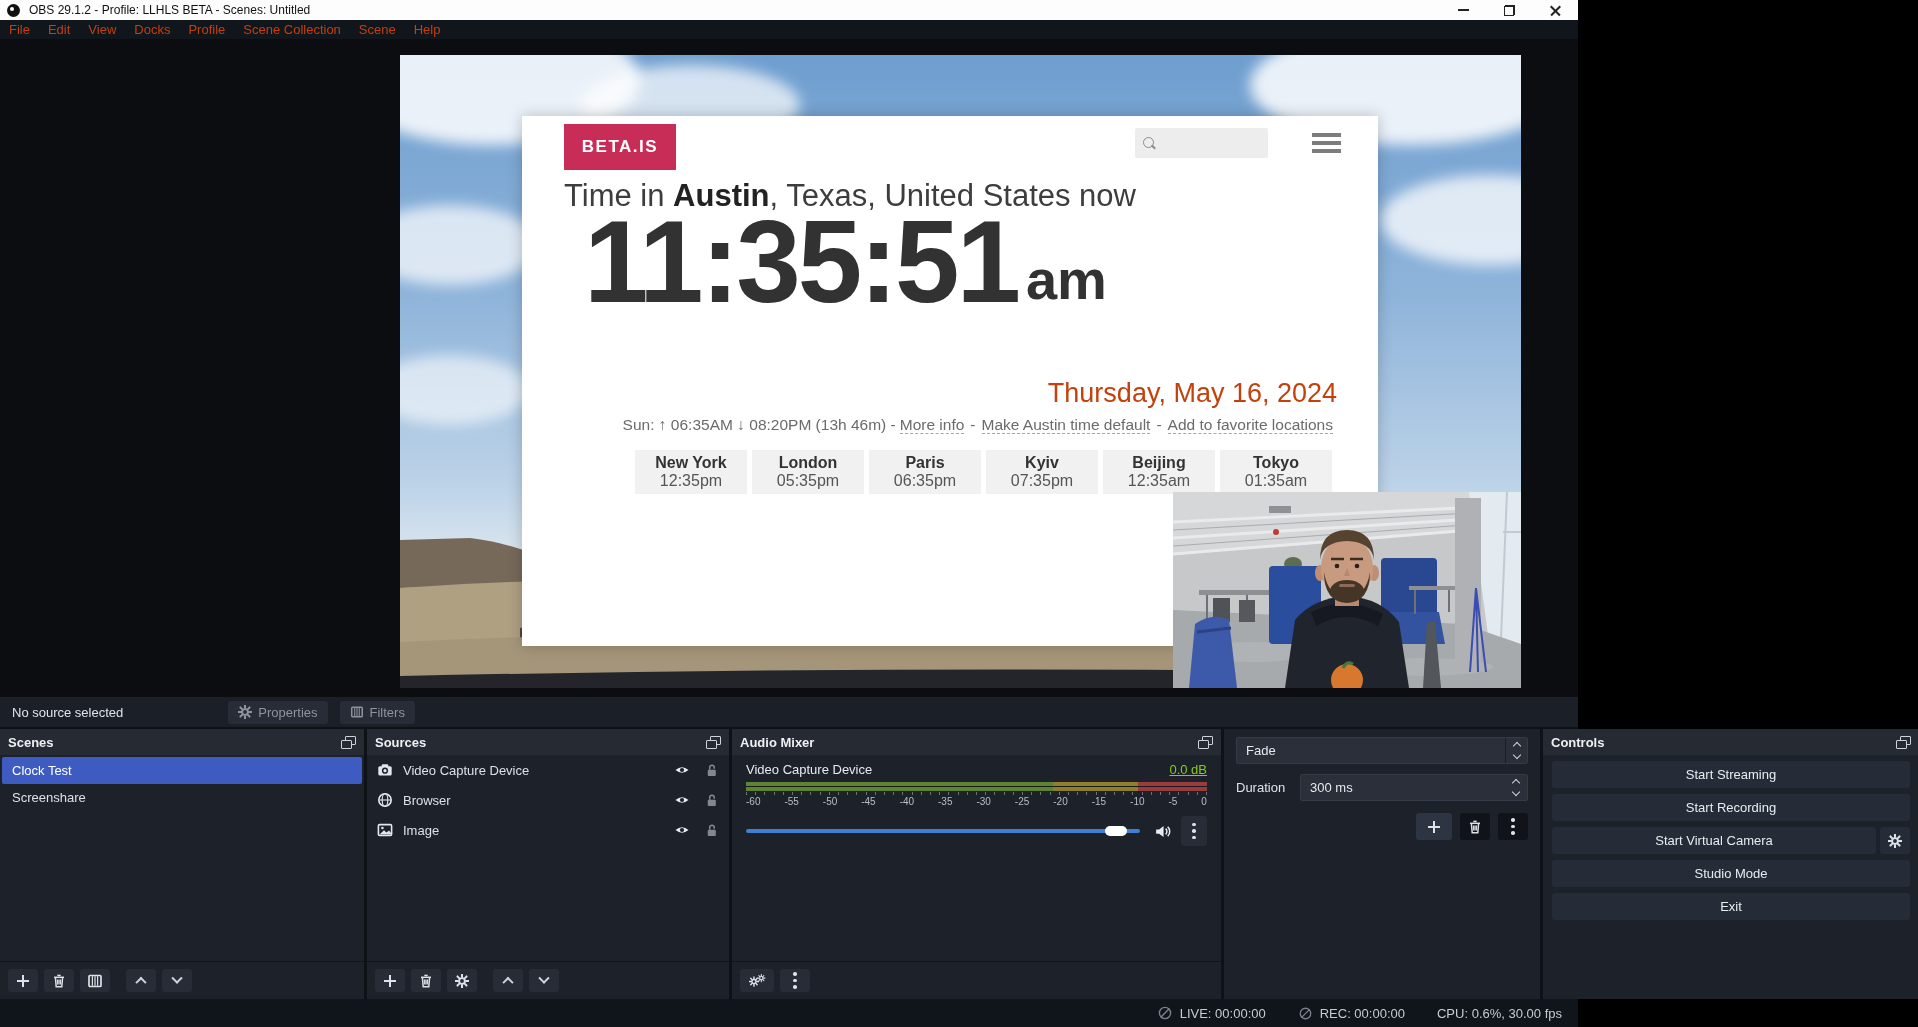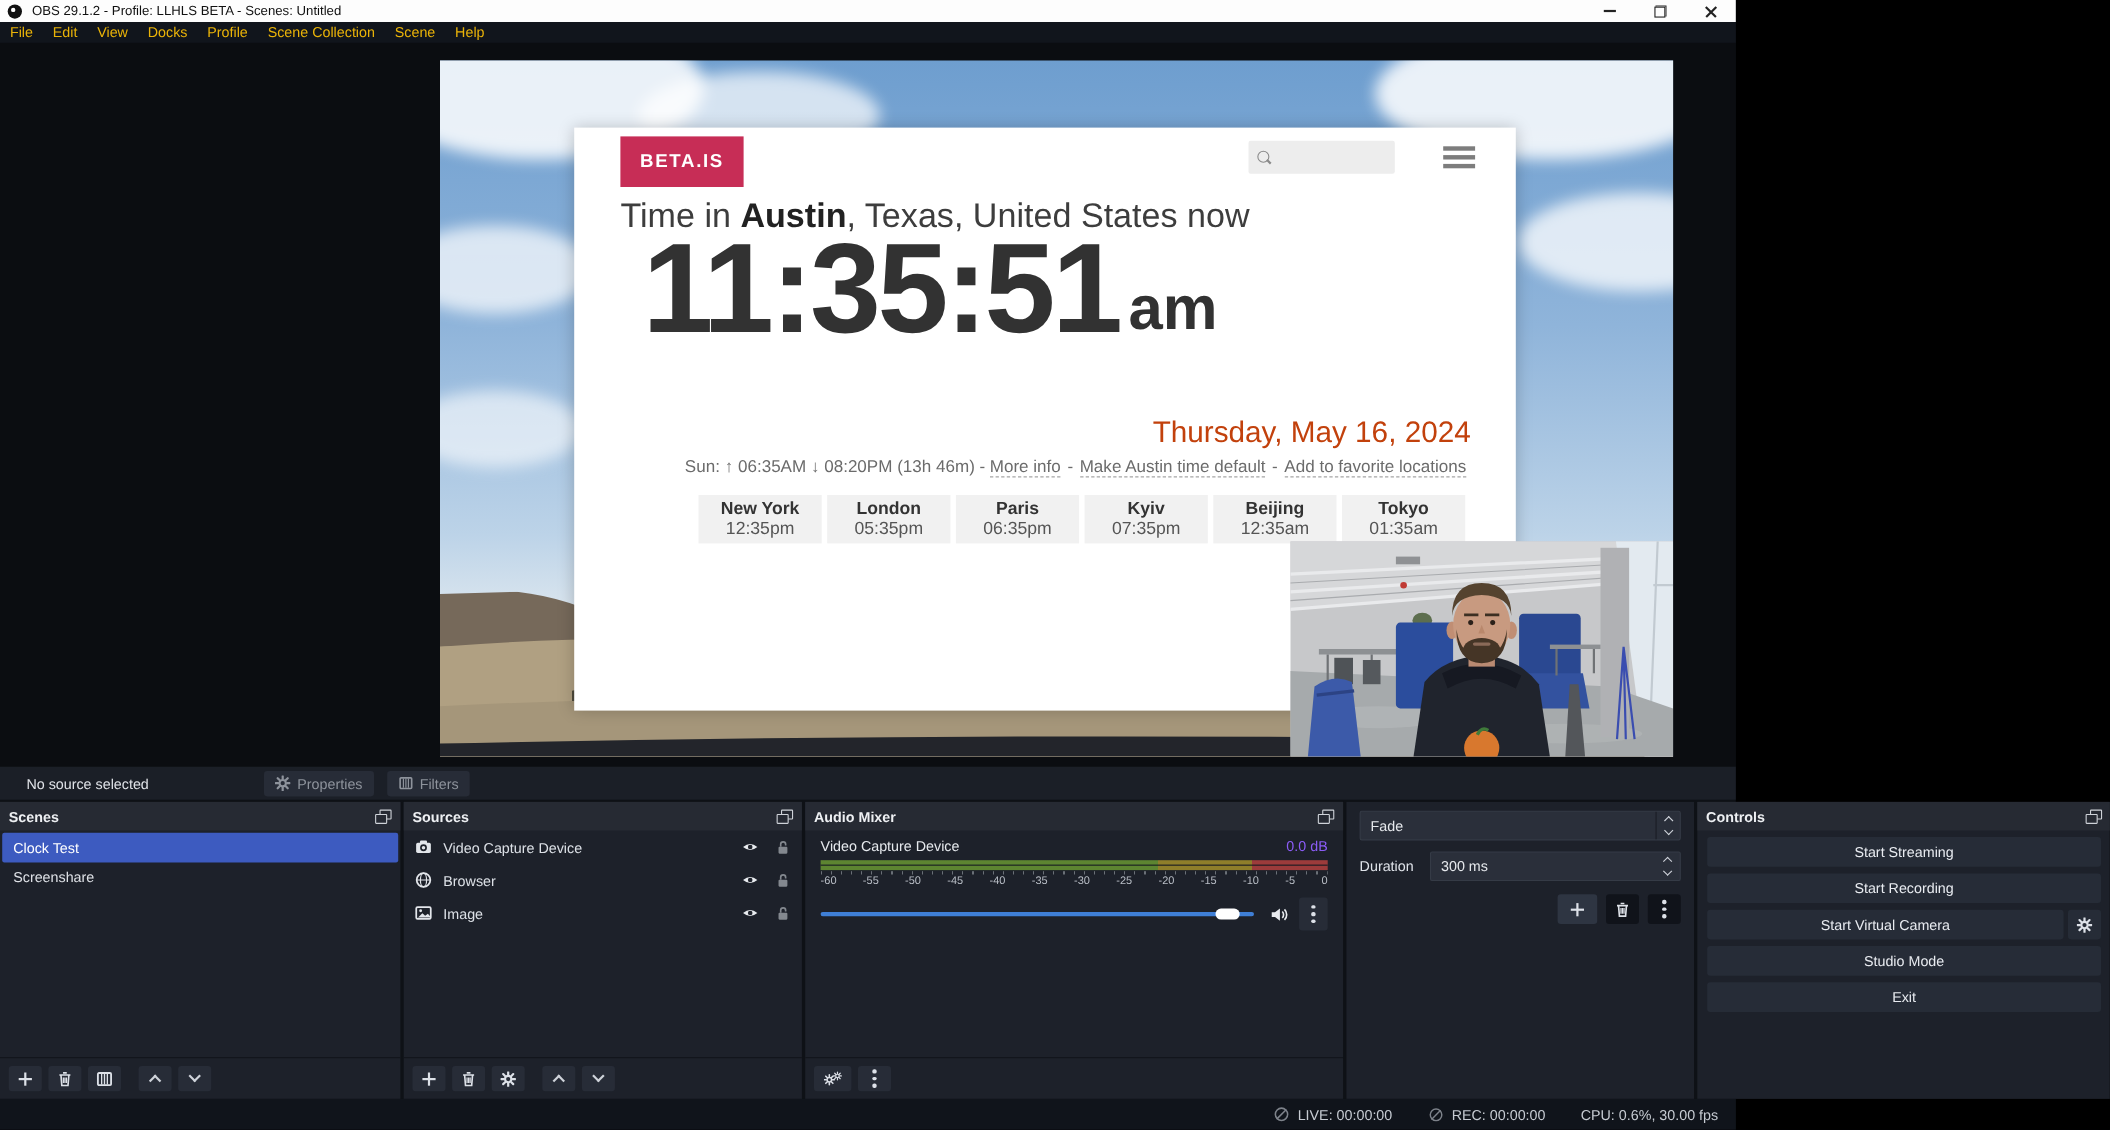--- a/index.html
+++ b/index.html
@@ -17,21 +17,21 @@
   .ic-min { width:11px; height:1.5px; background:#222; }
   .ic-max { position:relative; width:11px; height:11px; }
   .ic-max::before { content:""; position:absolute; right:0; top:0; width:8px; height:8px; border:1.2px solid #222; background:#fdfdfd; }
   .ic-max::after { content:""; position:absolute; left:0; bottom:0; width:8px; height:8px; border:1.2px solid #222; background:#fdfdfd; }
   .ic-close { position:relative; width:13px; height:13px; }
   .ic-close::before,.ic-close::after { content:""; position:absolute; left:0; top:6px; width:13px; height:1.5px; background:#222; }
   .ic-close::before { transform:rotate(45deg); } .ic-close::after { transform:rotate(-45deg); }
 
   
   .menubar { position:absolute; top:20px; left:0; right:0; height:19px; background:#11151c; display:flex; align-items:center; }
-  .menu-item { font-size:13px; color:#eab308; padding:1px 9px; cursor:default; }
+  .menu-item { font-size:13px; color:#c2410c; padding:1px 9px; cursor:default; }
 
   
   .preview { position:absolute; top:39px; left:0; right:0; height:658px; background:#0b0d11; }
   .canvas { position:absolute; left:400px; top:16px; width:1121px; height:633px; overflow:hidden;
             background:linear-gradient(180deg,#6e9ecf 0%,#8fb4da 38%,#bcd3e8 68%,#dde7ef 80%); }
   .cloud { position:absolute; background:#fff; border-radius:50%; filter:blur(7px); opacity:.85; }
   .desert { position:absolute; left:0; bottom:0; width:1121px; height:150px; }
   .card { position:absolute; left:122px; top:61px; width:856px; height:530px; background:#fff; box-shadow:0 0 14px rgba(0,0,0,.22); }
   .site-logo { position:absolute; left:42px; top:8px; width:112px; height:46px; background:#c72d56; color:#fff;
                display:flex; align-items:center; justify-content:center; font-size:17px; font-weight:bold; letter-spacing:1.5px; }
@@ -51,21 +51,21 @@
   .sunline a { color:#6b6b6b; text-decoration:none; border-bottom:1px dashed #a5a5a5; margin:0 4px; }
   .sunline .sep { margin:0 2px; }
   .cities { position:absolute; right:46px; top:334px; display:flex; gap:5px;border-radius:22px; }
   .citybox { width:112px; height:44px; background:#f1f1f1; text-align:center; padding-top:4px; }
   .cityname { font-size:16px; font-weight:bold; color:#333; }
   .citytime { font-size:16px; color:#555; }
   .webcam { position:absolute; left:773px; top:437px; width:348px; height:196px; }
 
   
   .ctxbar { position:absolute; top:697px; left:0; right:0; height:30px; background:#1b1f27; display:flex; align-items:center; }
-  .ctx-status { font-size:13px; color:#e0e3e8; margin-left:24px; }
+  .ctx-status { font-size:13px; color:#e0e3e8; margin-left:12px; }
   .ctx-btn { display:flex; align-items:center; gap:6px; height:23px; background:#272c37; border-radius:3px; padding:0 10px;
              font-size:13px; color:#8e939c; margin-left:12px; }
   .ctx-btn:first-of-type { margin-left:105px; }
   .ctx-btn svg { color:#8e939c; }
 
   
   .docks { position:absolute; top:729px; left:0; height:270px; display:flex; gap:3px; }
   .panel { background:#1d212a; height:270px; display:flex; flex-direction:column; }
   .p-head { height:26px; background:#262a33; display:flex; align-items:center; padding:0 8px; flex:none; }
   .p-title { font-size:13px; font-weight:bold; color:#eef0f3; }
@@ -90,21 +90,21 @@
   
   .src-row { height:30px; display:flex; align-items:center; padding:0 10px; font-size:13px; color:#dce0e6; }
   .src-row svg.type { color:#e3e6eb; margin-right:10px; }
   .src-label { flex:1; }
   .src-row .eye { color:#e8ebef; margin-right:14px; }
   .src-row .lock { color:#83888f; }
 
   
   .mix-body { padding:7px 14px 0 14px; }
   .mix-row { display:flex; font-size:13px; color:#e6e9ed; }
-  .mix-db { margin-left:auto; color:#8b5cf6; }
+  .mix-db { margin-left:auto; color:#84cc16;text-decoration:underline; }
   .meter { margin-top:5px; height:9px; position:relative;
            background:linear-gradient(90deg,#5d8531 0%,#5d8531 66.5%,#8f7e2a 66.5%,#8f7e2a 85%,#9c3b3b 85%,#9c3b3b 100%); }
   .meter::after { content:""; position:absolute; left:0; right:0; top:4px; height:1px; background:#171a21; }
   .tickstrip { height:3px; background:repeating-linear-gradient(90deg,#6a7077 0 1px,transparent 1px 9.2px); margin-top:1px; }
   .ticks { display:flex; justify-content:space-between; font-size:10px; color:#b9bec6; margin-top:1px; }
   .sliderrow { display:flex; align-items:center; margin-top:9px; }
   .track { position:relative; flex:1; height:4px; border-radius:2px; background:#3f7fd6; }
   .handle { position:absolute; left:91%; top:-3px; width:22px; height:10px; border-radius:5px; background:#fff; }
   .spk { color:#e8ebef; margin:0 10px 0 14px; }
   .kebab { display:flex; flex-direction:column; gap:3px; align-items:center; }

